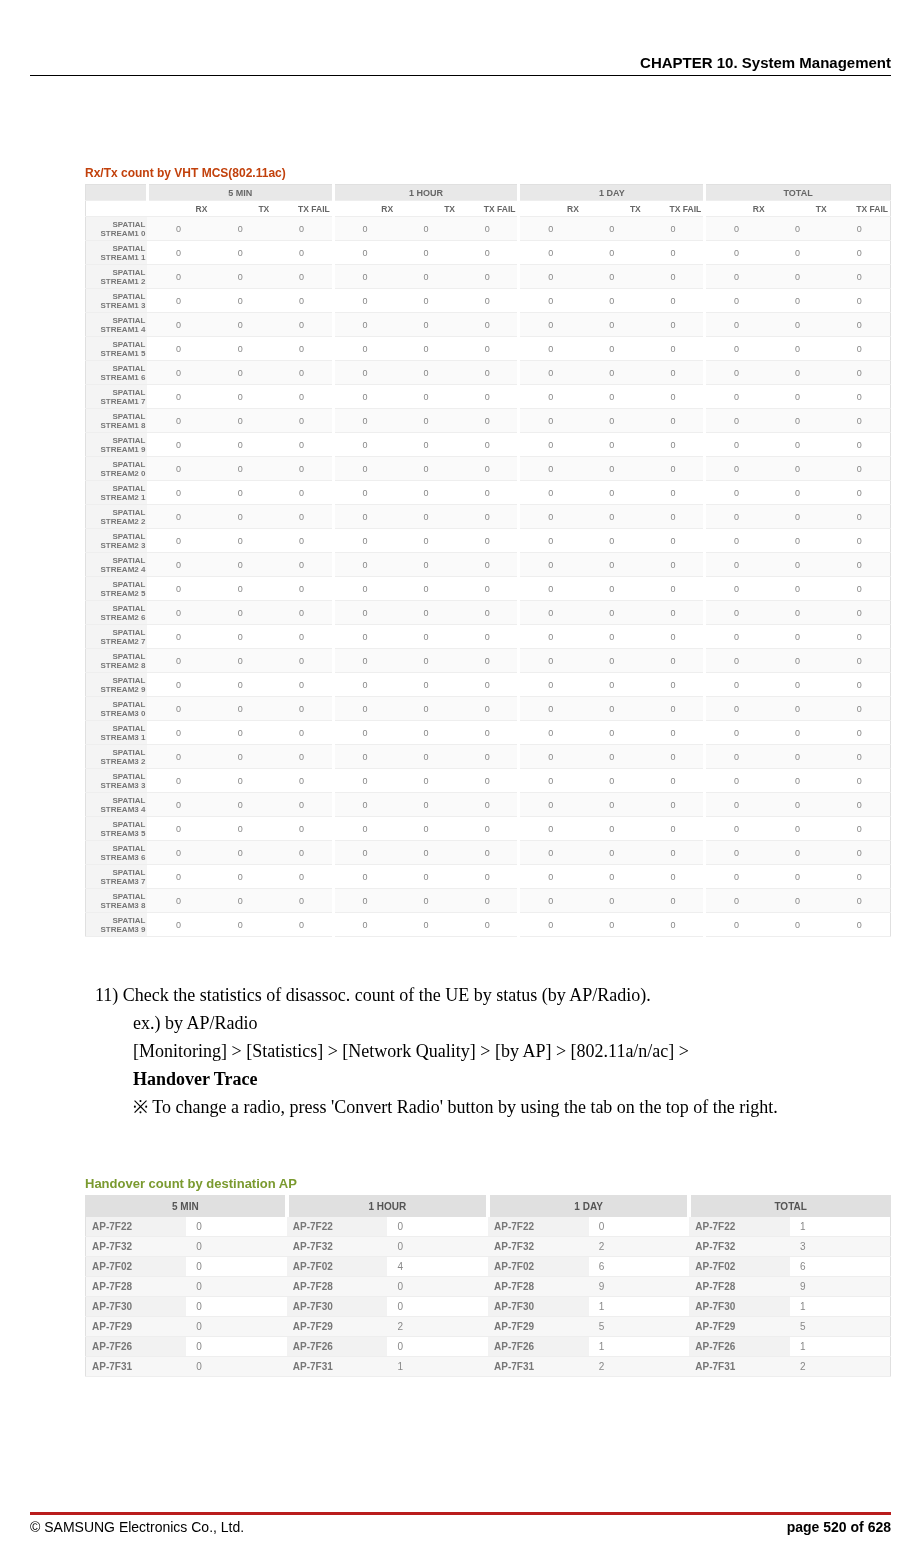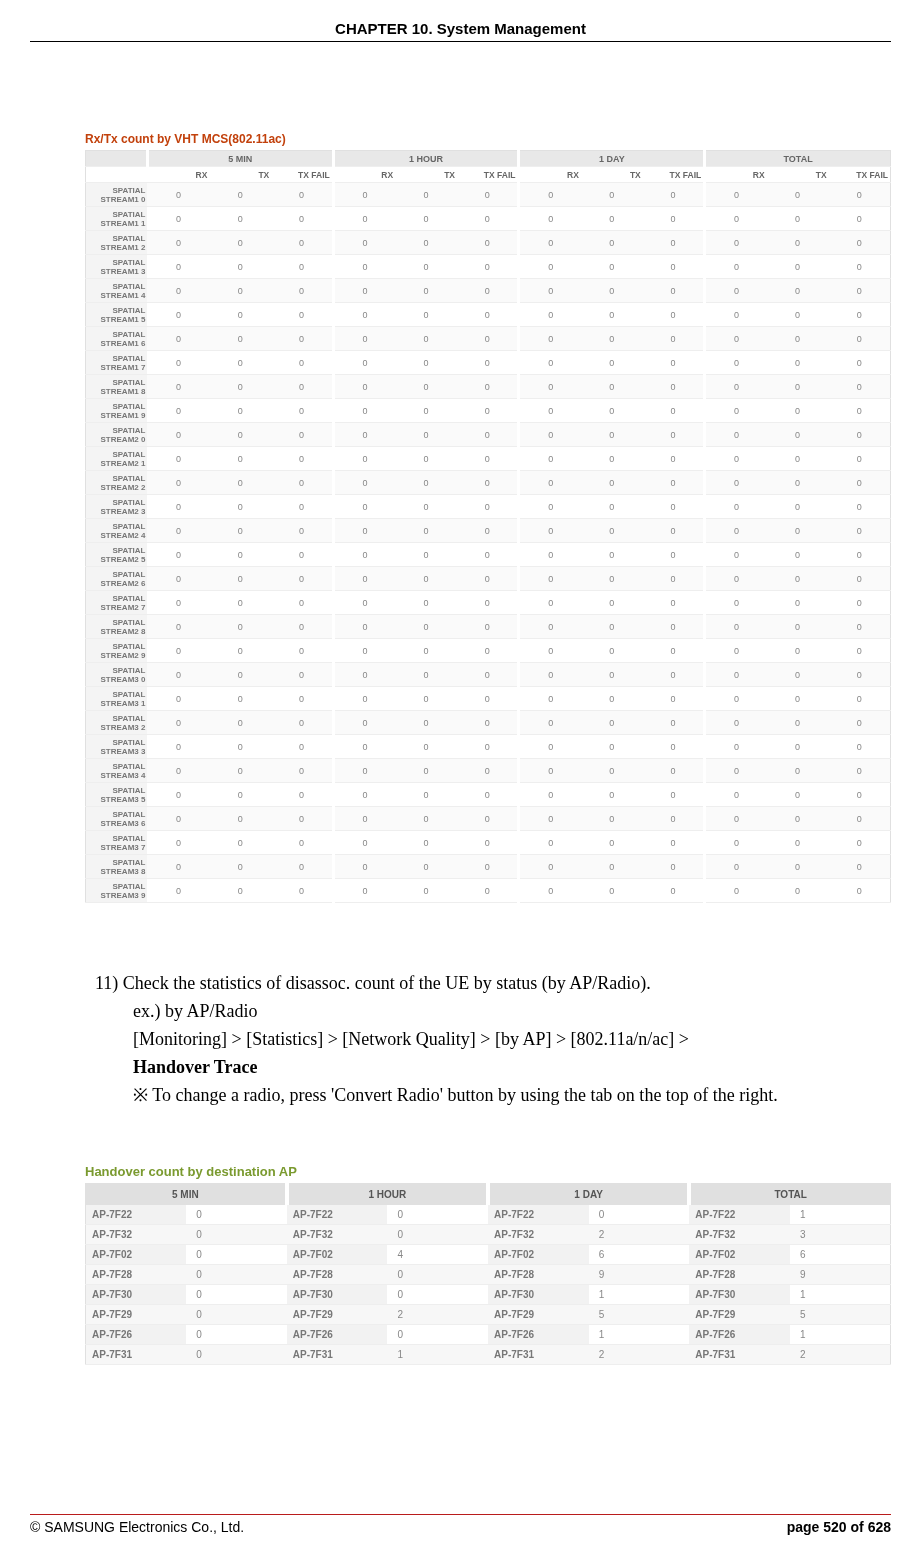--- a/index.html
+++ b/index.html
@@ -5,27 +5,28 @@
   * { box-sizing: border-box; margin: 0; padding: 0; }
   body {
     font-family: "Times New Roman", serif;
     background: #fff;
     width: 921px;
     height: 1565px;
     position: relative;
     padding: 20px 30px 30px 30px;
   }
   .header {
-    text-align: center;
+    text-align: right;
     font-family: Arial, sans-serif;
     font-weight: bold;
     font-size: 15px;
     padding-bottom: 4px;
     border-bottom: 1px solid #000;
     margin-bottom: 90px;
+    margin-top: 34px;
   }
   .section-title {
     font-family: Arial, sans-serif;
     color: #c2410c;
     font-weight: bold;
     font-size: 12px;
     margin: 0 0 4px 55px;
   }
   .table1-wrap {
     margin-left: 55px;
@@ -74,21 +75,21 @@
     color: #888;
   }
   table.data tr:nth-child(odd) td.val { background: #fafafa; }
   
   .gsep { border-left: 3px solid #fff; }
 
   .body-text {
     font-family: "Times New Roman", serif;
     font-size: 18px;
     line-height: 1.55;
-    margin: 67px 20px 0 65px;
+    margin: 45px 20px 0 65px;
   }
   .body-text .indent { margin-left: 38px; }
   .body-text strong { font-weight: bold; }
 
   .section-title2 {
     font-family: Arial, sans-serif;
     color: #7a9a2f;
     font-weight: bold;
     font-size: 13px;
     margin: 55px 0 4px 55px;
@@ -129,21 +130,21 @@
     padding-left: 10px;
   }
   table.data2 tr:nth-child(even) td.num,
   table.data2 tr:nth-child(even) td.lab { background: #f7f7f7; }
 
   .footer {
     position: absolute;
     bottom: 30px;
     left: 30px;
     right: 30px;
-    border-top: 1px solid #b91c1c;
+    border-top: 3px solid #b91c1c;
     padding-top: 4px;
     font-family: Arial, sans-serif;
     font-size: 14px;
     display: flex;
     justify-content: space-between;
   }
   .footer .right b { font-weight: bold; }
 </style>
 </head>
 <body>

